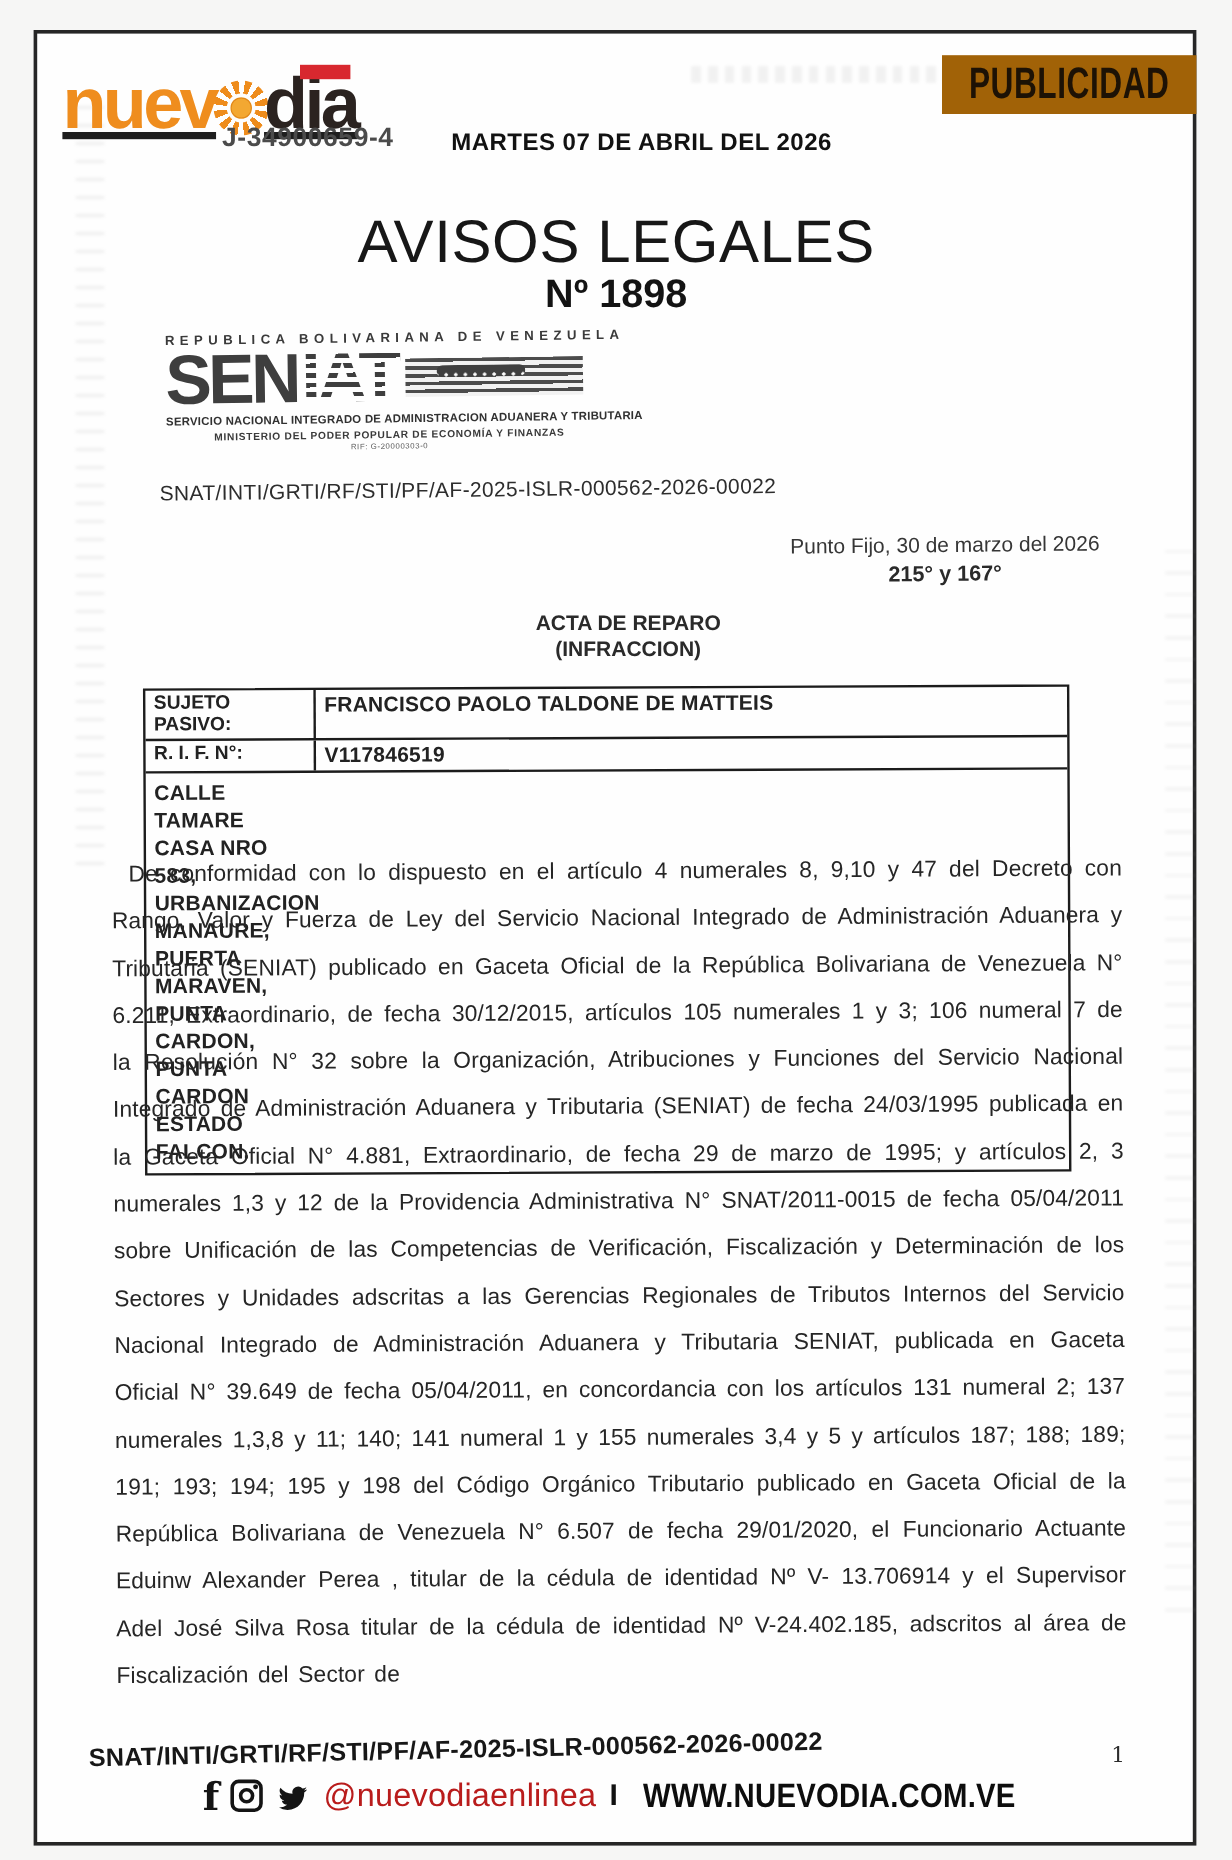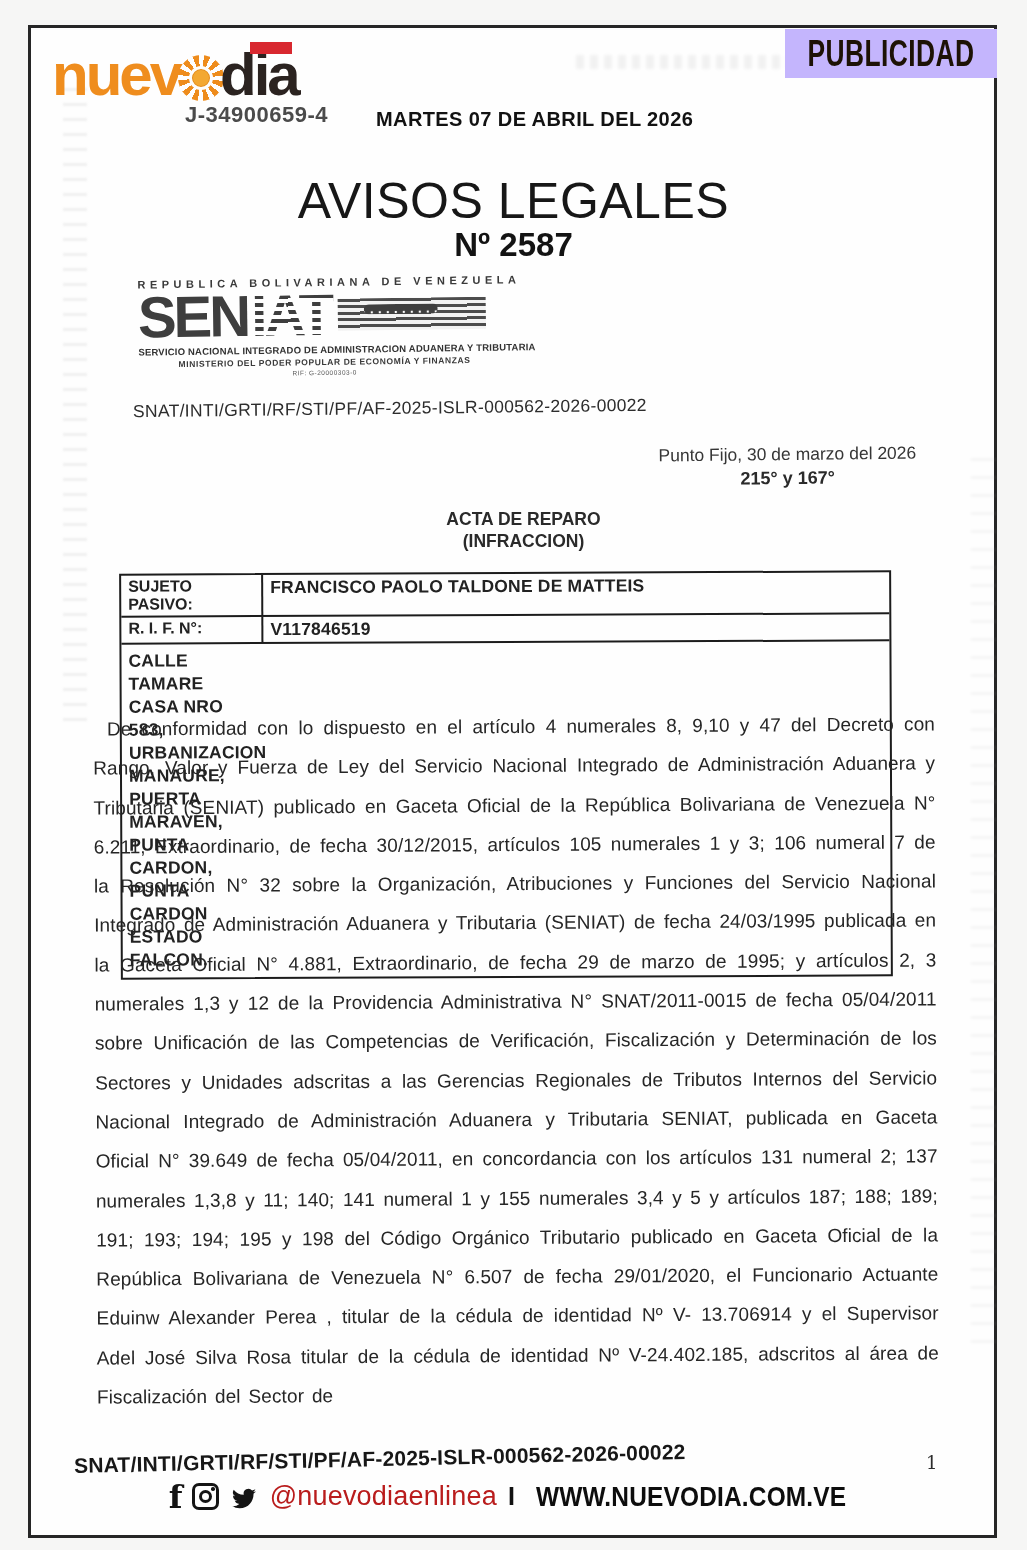--- a/index.html
+++ b/index.html
@@ -7,31 +7,31 @@
   .canvas {
     position:relative; width:1027px; height:1550px;
     background:#f6f6f5; overflow:hidden;
     font-family:"Liberation Sans", sans-serif; color:#1e1e1e;
   }
   .page {
     position:absolute; left:28px; top:25px; width:969px; height:1513px;
     background:#fefefe; border:3px solid #262626;
   }
   
-  .masthead-logo { position:absolute; left:52px; top:44px; display:flex; align-items:center; height:62px; }
+  .masthead-logo { position:absolute; left:52px; top:56px; display:flex; align-items:center; height:62px;text-decoration:underline; }
   .logo-nuev { font-size:60px; font-weight:bold; color:#ef8d1e; letter-spacing:-3px; line-height:1; }
   .sun { width:46px; height:46px; border-radius:50%; margin:6px -4px 0 -2px; position:relative;
          background:repeating-conic-gradient(from 8deg, #ee8c1c 0deg 16deg, #fefefe 16deg 30deg); }
   .sun::after { content:""; position:absolute; inset:11px; border-radius:50%;
          background:#f3a832; border:3px solid #fdfdfd; box-shadow:0 0 0 1px #e2891b inset; }
   .logo-dia { font-size:60px; font-weight:bold; color:#2b2320; letter-spacing:-3px; line-height:1; position:relative; }
   .logo-dia::before { content:""; position:absolute; top:-3px; left:30px; width:42px; height:12px; background:#d8282f; }
   .logo-reg { position:absolute; left:185px; top:102px; font-size:22px; font-weight:bold; color:#4b4b4b; letter-spacing:0.5px; }
   .date-line { position:absolute; left:376px; top:108px; font-size:20px; font-weight:bold; color:#121212; letter-spacing:0.4px; }
-  .publicidad { position:absolute; left:785px; top:29px; width:212px; height:49px; background:#c4b5fd;
+  .publicidad { position:absolute; left:785px; top:46px; width:212px; height:49px; background:#a16207;
                 display:flex; align-items:center; justify-content:center; }
   .publicidad span { font-size:30px; font-weight:bold; color:#1d1205; letter-spacing:0.5px;
                 transform:scale(0.88,1.22); white-space:nowrap; }
   
   .avisos { position:absolute; left:0; top:172px; width:1027px; text-align:center;
             font-size:50px; font-weight:normal; color:#171717; letter-spacing:0.5px; }
   .aviso-num { position:absolute; left:0; top:226px; width:1027px; text-align:center;
             font-size:33px; font-weight:bold; color:#131313; }
   
   .seniat-block { position:absolute; left:138px; top:276px; width:372px; transform:rotate(-0.8deg); }
@@ -119,21 +119,21 @@
     <span class="sun"></span>
     <span class="logo-dia">dia</span>
   </div>
   <div class="logo-reg">J-34900659-4</div>
   <div class="date-line">MARTES 07 DE ABRIL DEL 2026</div>
   <div class="publicidad">
     <span>PUBLICIDAD</span>
   </div>
 
   <div class="avisos">AVISOS LEGALES</div>
-  <div class="aviso-num">Nº 2587</div>
+  <div class="aviso-num">Nº 1898</div>
 
   <div class="seniat-block">
     <div class="republic">REPUBLICA BOLIVARIANA DE VENEZUELA</div>
     <div class="seniat-row">
       <span class="sen">SEN</span>
       <span class="iat-wrap">IAT</span>
       <span class="flag">
           <span class="flag-dots"></span>
         </span>
     </div>

